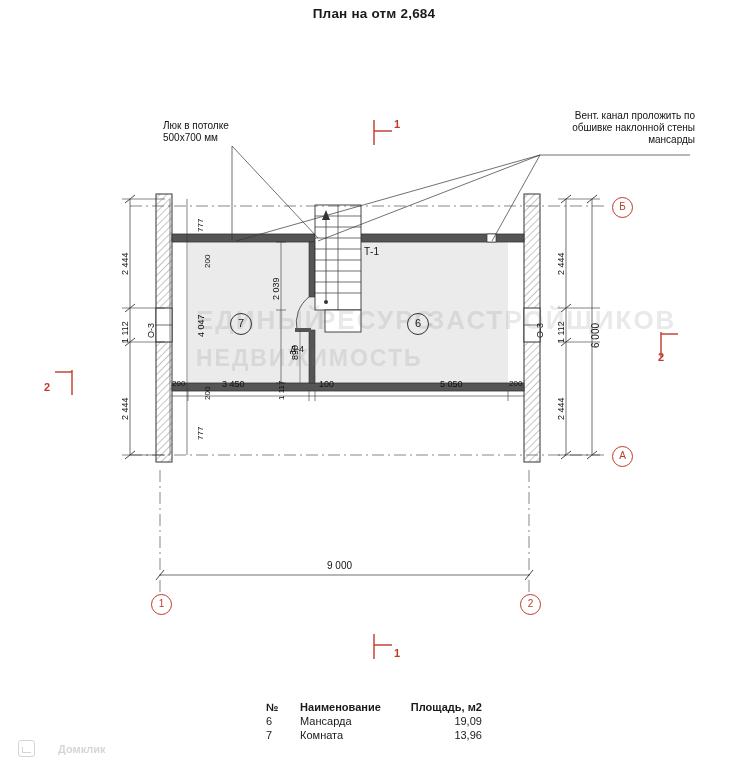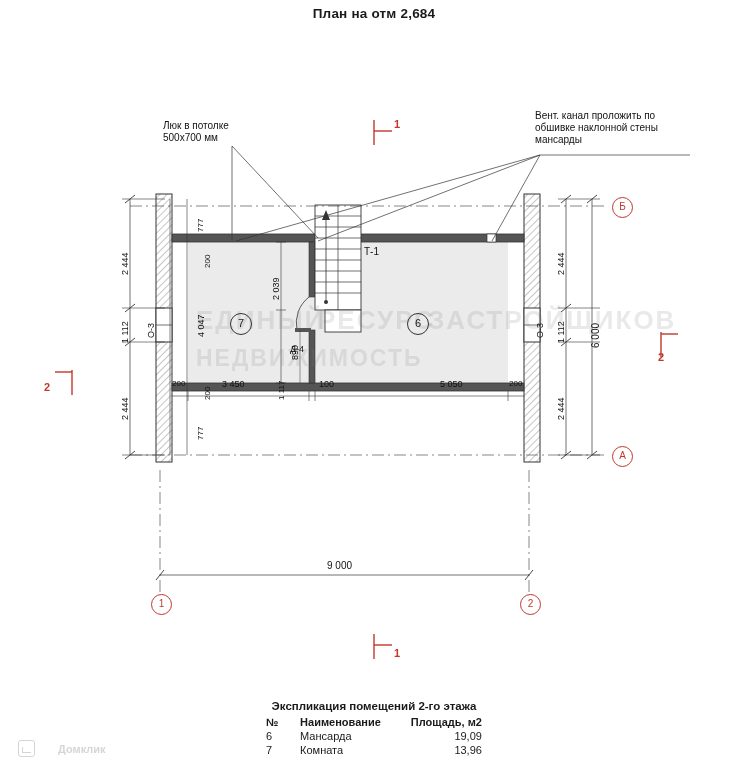--- a/index.html
+++ b/index.html
@@ -25,21 +25,21 @@
     font-size: 13.5px;
     font-weight: bold;
     letter-spacing: 0.2px;
   }
 
   .note {
     font-size: 10px;
     line-height: 12px;
     color: #111;
   }
-  .note.center { text-align: left; }
+  .note.center { text-align: right; }
 
   .dimtext {
     font-size: 9px;
     color: #111;
     white-space: nowrap;
   }
   .dimtext.vert {
     transform: rotate(-90deg);
     transform-origin: left top;
   }
@@ -315,21 +315,20 @@
 <div class="abs axis-bubble" style="left:612px; top:446px;">А</div>
 <div class="abs axis-bubble" style="left:151px; top:594px;">1</div>
 <div class="abs axis-bubble" style="left:520px; top:594px;">2</div>
 
 <div class="abs section-mark" style="left:394px; top:118px;">1</div>
 <div class="abs section-mark" style="left:394px; top:647px;">1</div>
 <div class="abs section-mark" style="left:44px; top:381px;">2</div>
 <div class="abs section-mark" style="left:658px; top:351px;">2</div>
 
 <div class="abs" id="legend">
-  <div class="legend-title">Экспликация помещений 2-го этажа</div>
   <table>
     <thead>
       <tr>
         <th class="num">№</th>
         <th>Наименование</th>
         <th class="area">Площадь, м2</th>
       </tr>
     </thead>
     <tbody>
       <tr>

